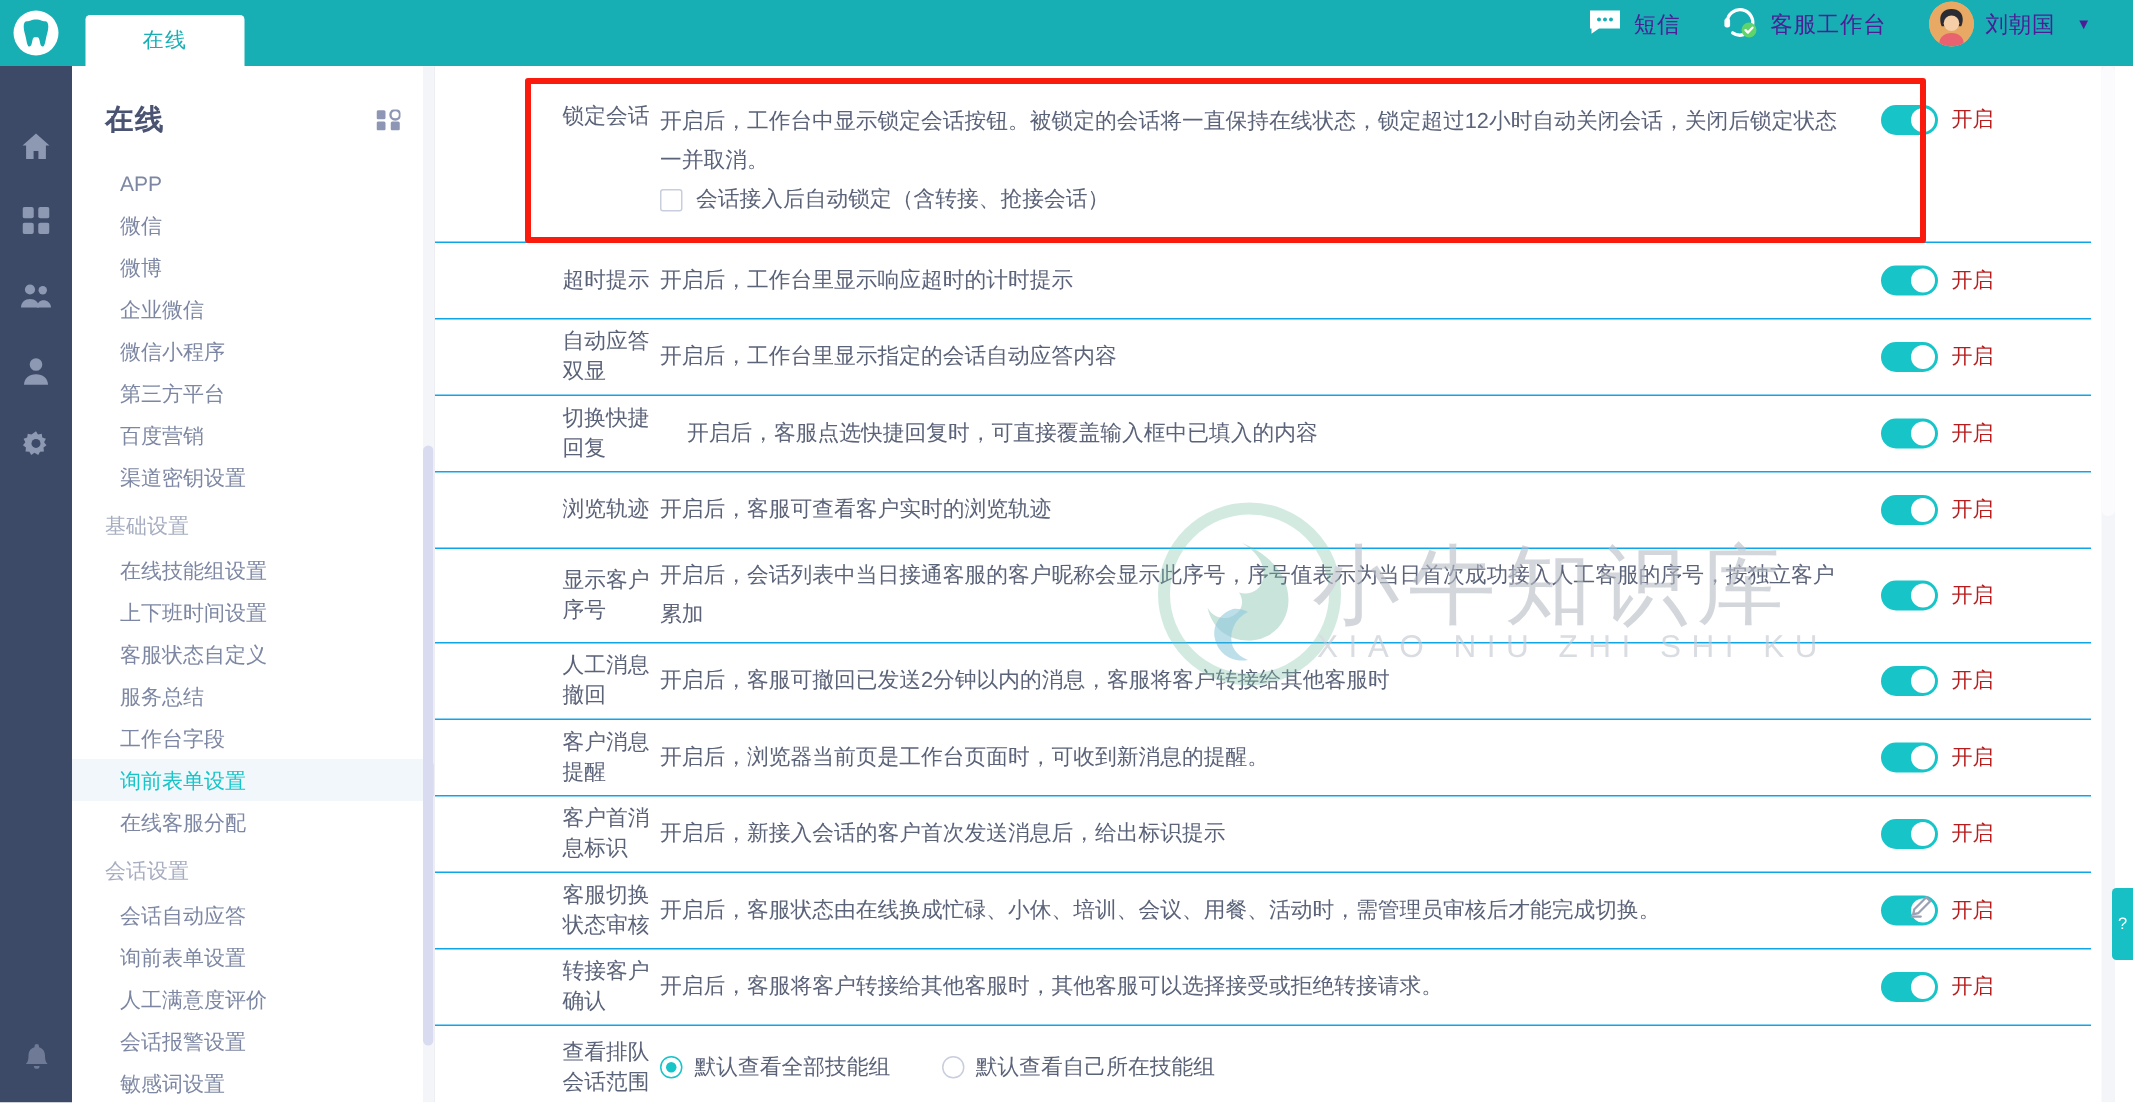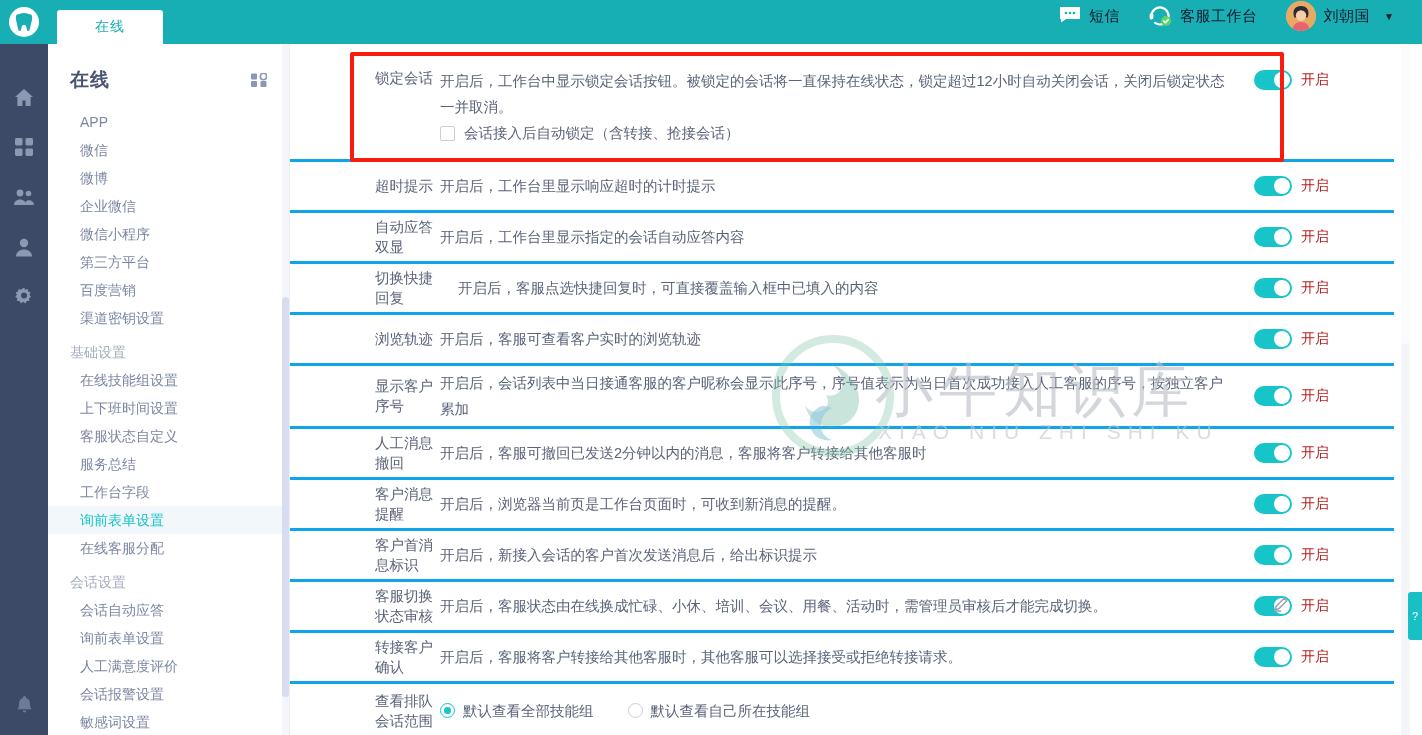--- a/index.html
+++ b/index.html
@@ -26,21 +26,21 @@
   }
   .tabstrip { position: absolute; left: 57px; top: 10px; display: flex; }
   .tab {
     height: 34px; min-width: 106px; background: #ffffff;
     border-radius: 3px 3px 0 0;
     display: flex; align-items: center; justify-content: center;
     color: #17aeb4; font-size: 14px; letter-spacing: 1px;
   }
   .header-right {
     position: absolute; right: 14px; top: 0; height: 32px;
-    display: flex; align-items: center; gap: 0px; color: #0f172a; font-size: 15px; justify-content: space-between;
+    display: flex; align-items: center; gap: 0px; color: #4c1d95; font-size: 15px; justify-content: space-between;
   }
   .hr-item { display: flex; align-items: center; gap: 8px; padding: 0 14px; cursor: pointer; }
   .hr-item .lbl { font-size: 15px; letter-spacing: .5px; }
   .avatar {
     width: 30px; height: 30px; border-radius: 50%;
     background: #f0b36b; overflow: hidden; position: relative;
     display:flex; align-items:flex-end; justify-content:center;
   }
   .caret { font-size: 10px; margin-left: 6px; }
 
@@ -68,21 +68,21 @@
   }
   .side-title { font-size: 19px; color: #4a5472; font-weight: bold; letter-spacing: 1px; }
   .grid-ico { display: flex; }
   .nav { padding-top: 8px; }
   .nav-item {
     height: 28px; line-height: 28px; padding-left: 32px;
     font-size: 14px; color: #7d87a3; cursor: pointer; position: relative;
     white-space: nowrap;
   }
   .nav-item.group {
-    color: #a6adc0; padding-left: 22px; font-size: 14px; margin-top: 6px;
+    color: #a6adc0; padding-left: 22px; font-size: 14px; margin-top: 6px; font-family: Liberation Serif, serif;
   }
   .nav-item.active {
     background: #f2f7fb; color: #17c5c9;
   }
   .nav-item.active::after {
     content: ""; position: absolute; right: 0; top: 2px; bottom: 2px; width: 4px;
     background: #17c5c9; border-radius: 2px;
   }
   .side-scroll-track {
     position: absolute; left: 234px; top: 0px; width: 7px; height: 691px;
@@ -94,21 +94,21 @@
   }
 
   
   .main {
     position: absolute; left: 290px; top: 44px; right: 0; height: 691px;
     background: #ffffff; overflow: hidden;
   }
   .rows { position: absolute; left: 0; top: 0; width: 1104px; }
   .row {
     display: flex; align-items: flex-start;
-    border-bottom: 3px solid #0ea5e9;
+    border-bottom: 1px solid #0ea5e9;
     padding: 0 0 0 0; position: relative;
   }
   .row .rl {
     width: 150px; flex: 0 0 150px; padding-left: 85px;
     font-size: 14.5px; color: #5b6379; line-height: 20px;
   }
   .row .rd {
     flex: 1 1 auto; font-size: 14.5px; color: #5b6379; line-height: 26px;
     padding-right: 18px;
   }

